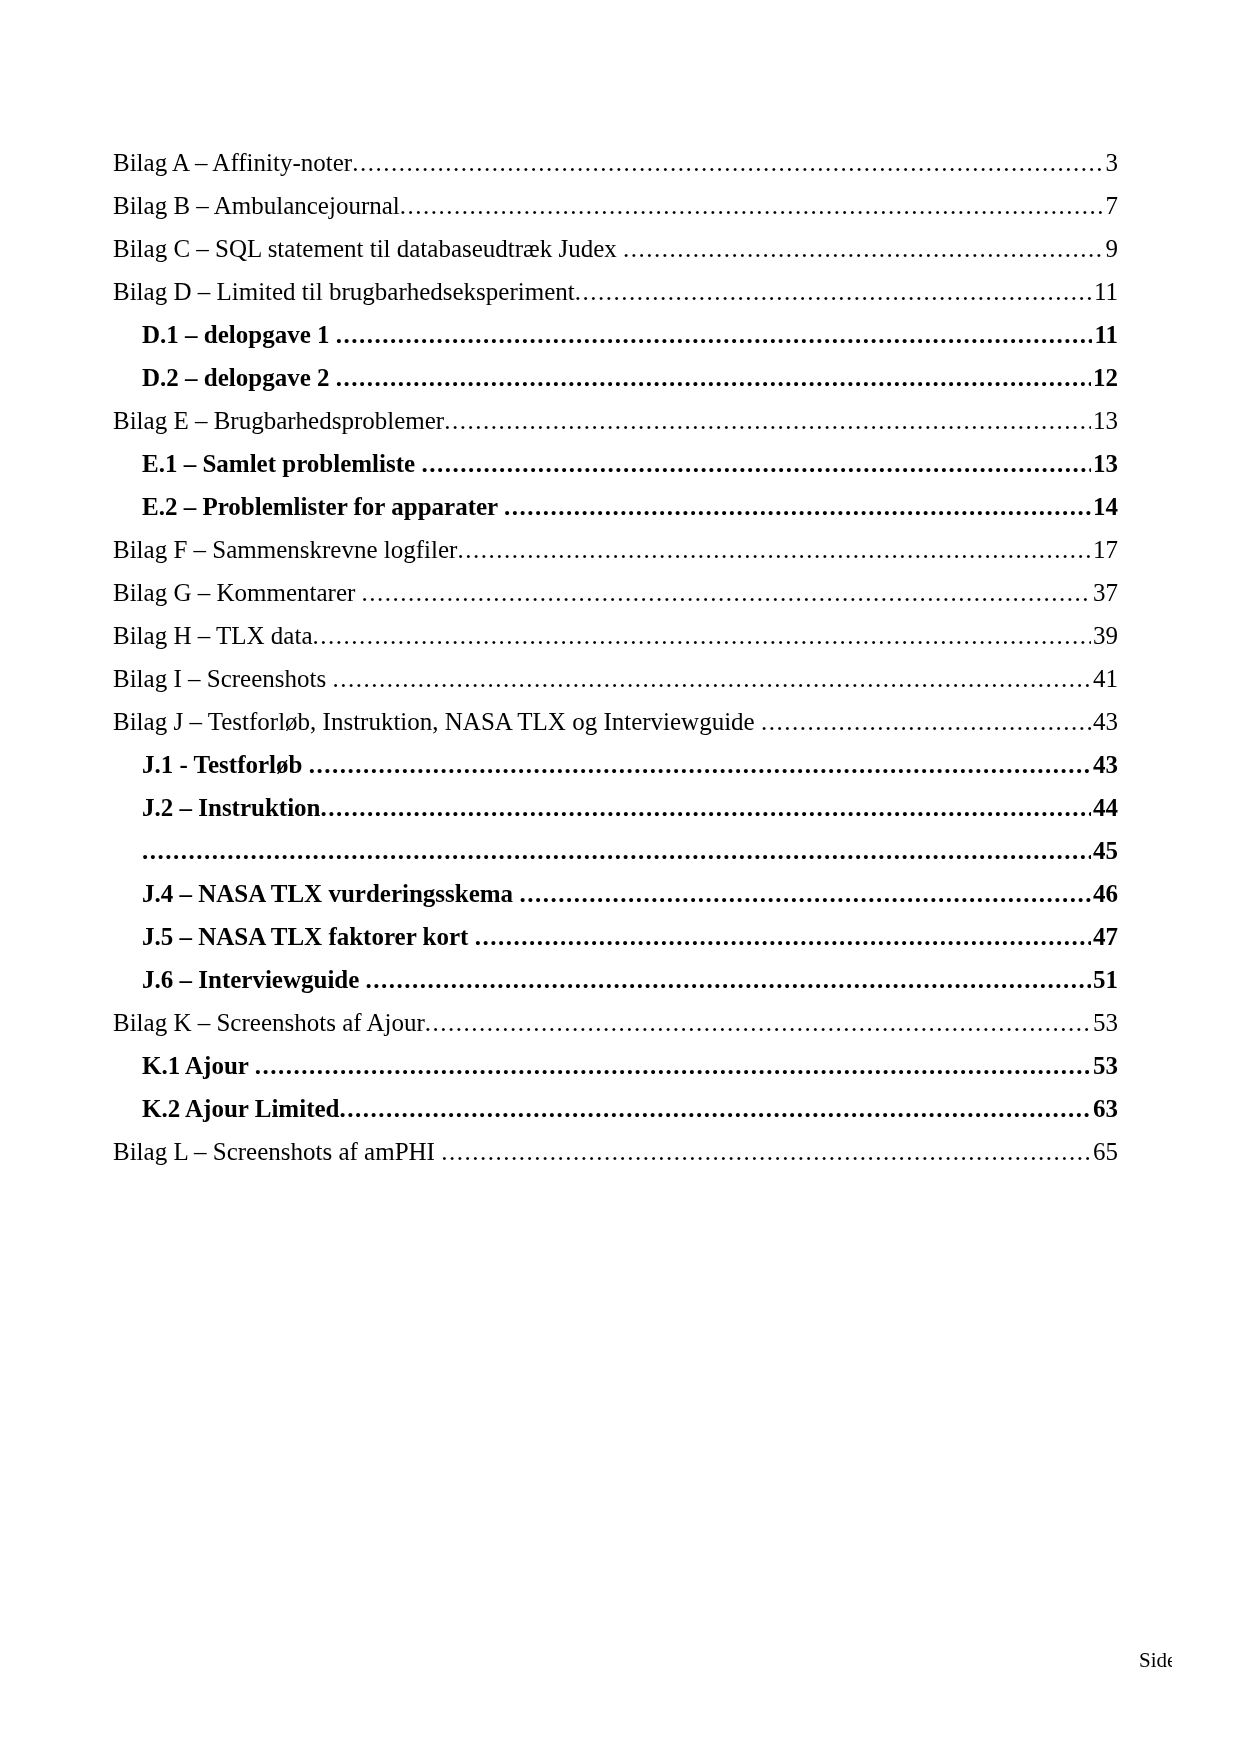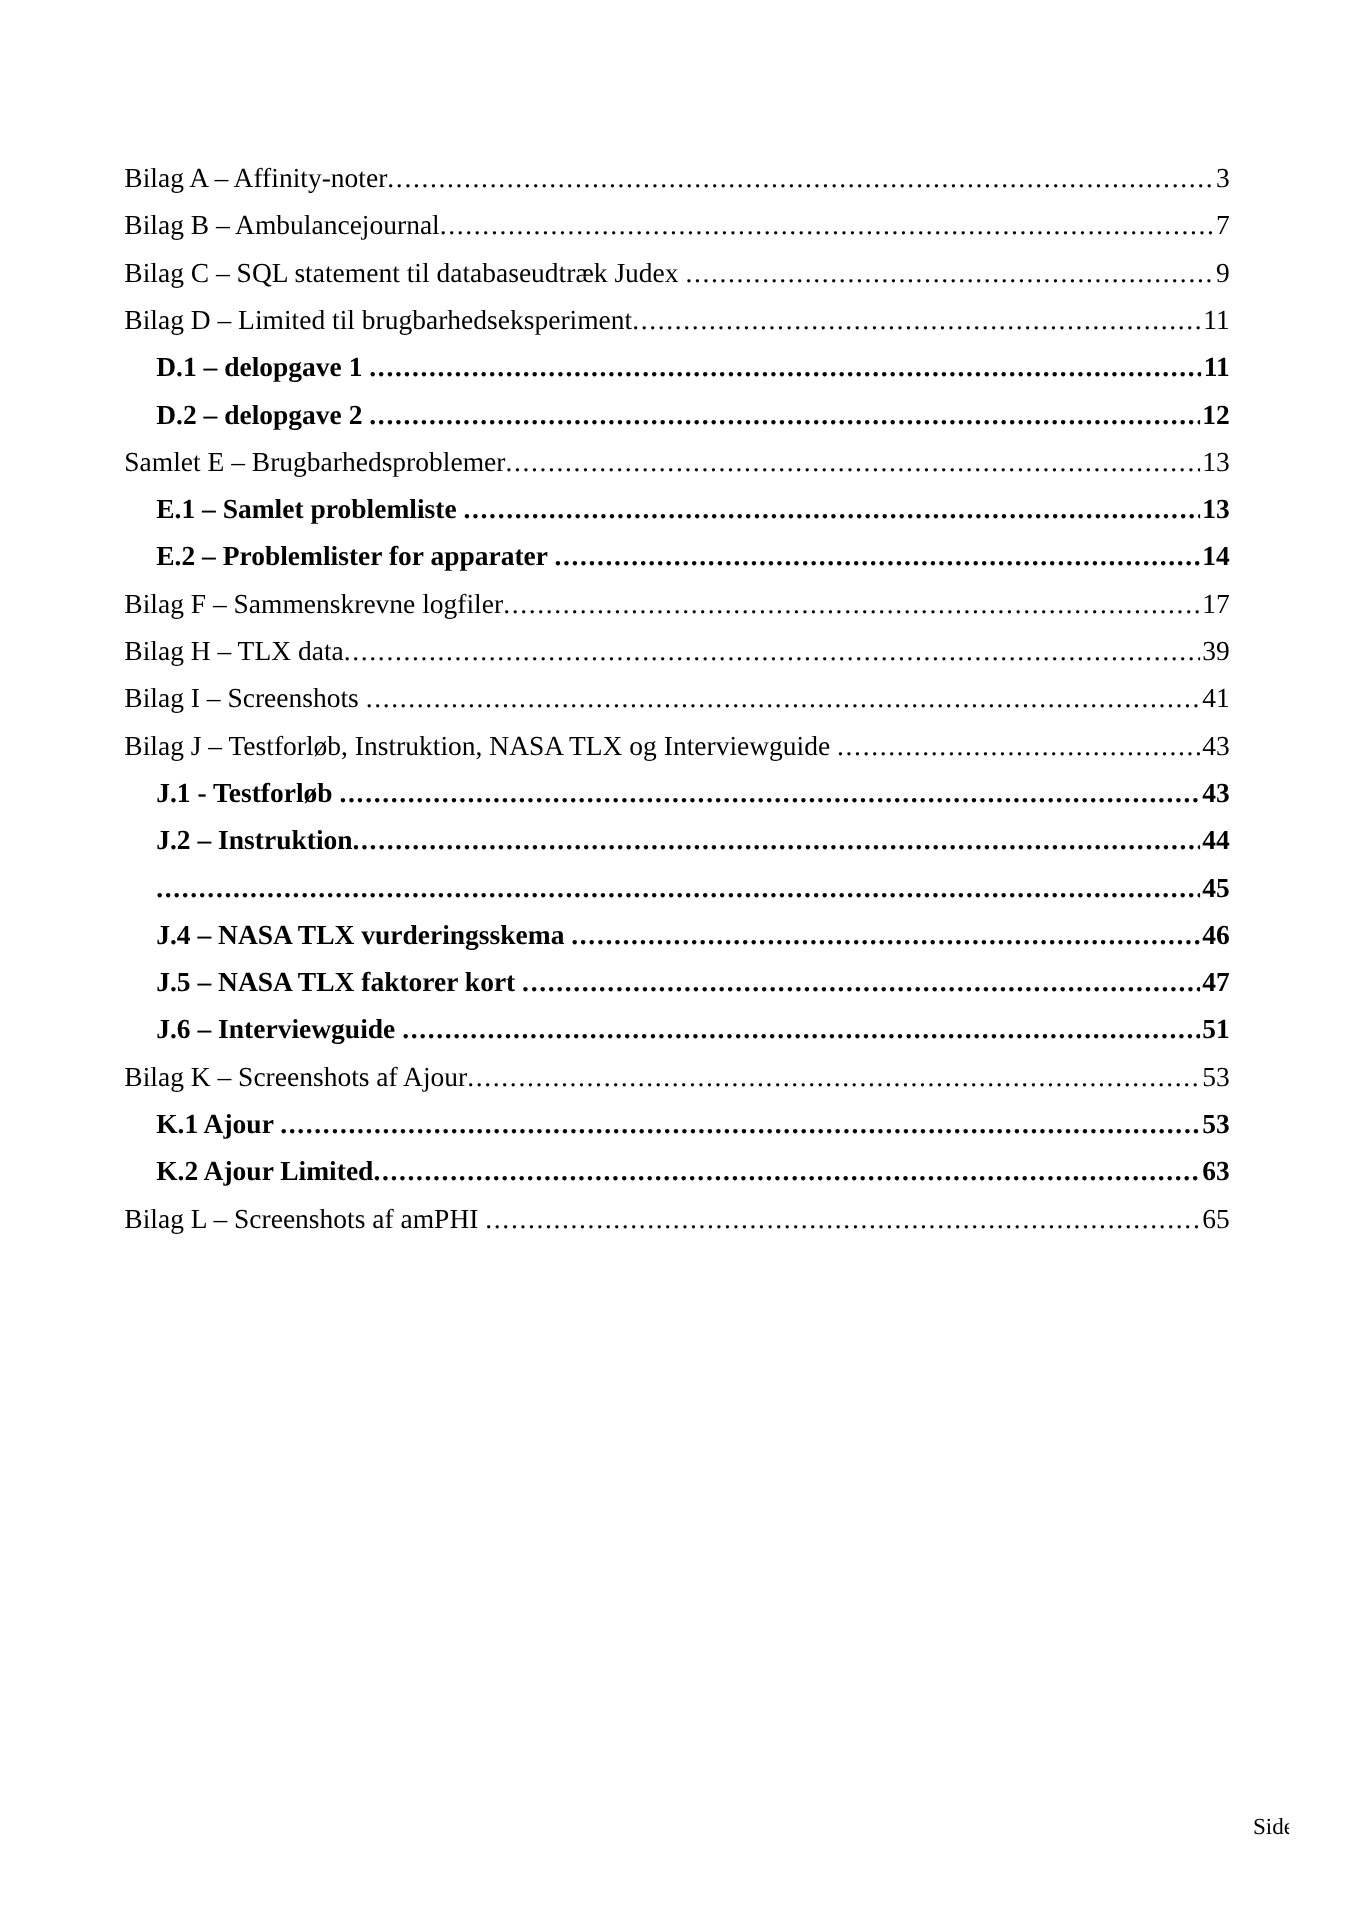--- a/index.html
+++ b/index.html
@@ -93,38 +93,43 @@
     <span class="toc-label">D.1 – delopgave 1 </span>
     <span class="toc-leader"></span>
     <span class="toc-page">11</span>
   </div>
       <div class="toc-row lvl1">
     <span class="toc-label">D.2 – delopgave 2 </span>
     <span class="toc-leader"></span>
     <span class="toc-page">12</span>
   </div>
       <div class="toc-row lvl0">
-    <span class="toc-label">Samlet E – Brugbarhedsproblemer</span>
+    <span class="toc-label">Bilag E – Brugbarhedsproblemer</span>
     <span class="toc-leader"></span>
     <span class="toc-page">13</span>
   </div>
       <div class="toc-row lvl1">
     <span class="toc-label">E.1 – Samlet problemliste </span>
     <span class="toc-leader"></span>
     <span class="toc-page">13</span>
   </div>
       <div class="toc-row lvl1">
     <span class="toc-label">E.2 – Problemlister for apparater </span>
     <span class="toc-leader"></span>
     <span class="toc-page">14</span>
   </div>
       <div class="toc-row lvl0">
     <span class="toc-label">Bilag F – Sammenskrevne logfiler</span>
     <span class="toc-leader"></span>
     <span class="toc-page">17</span>
+  </div>
+      <div class="toc-row lvl0">
+    <span class="toc-label">Bilag G – Kommentarer </span>
+    <span class="toc-leader"></span>
+    <span class="toc-page">37</span>
   </div>
       <div class="toc-row lvl0">
     <span class="toc-label">Bilag H – TLX data</span>
     <span class="toc-leader"></span>
     <span class="toc-page">39</span>
   </div>
       <div class="toc-row lvl0">
     <span class="toc-label">Bilag I – Screenshots </span>
     <span class="toc-leader"></span>
     <span class="toc-page">41</span>

